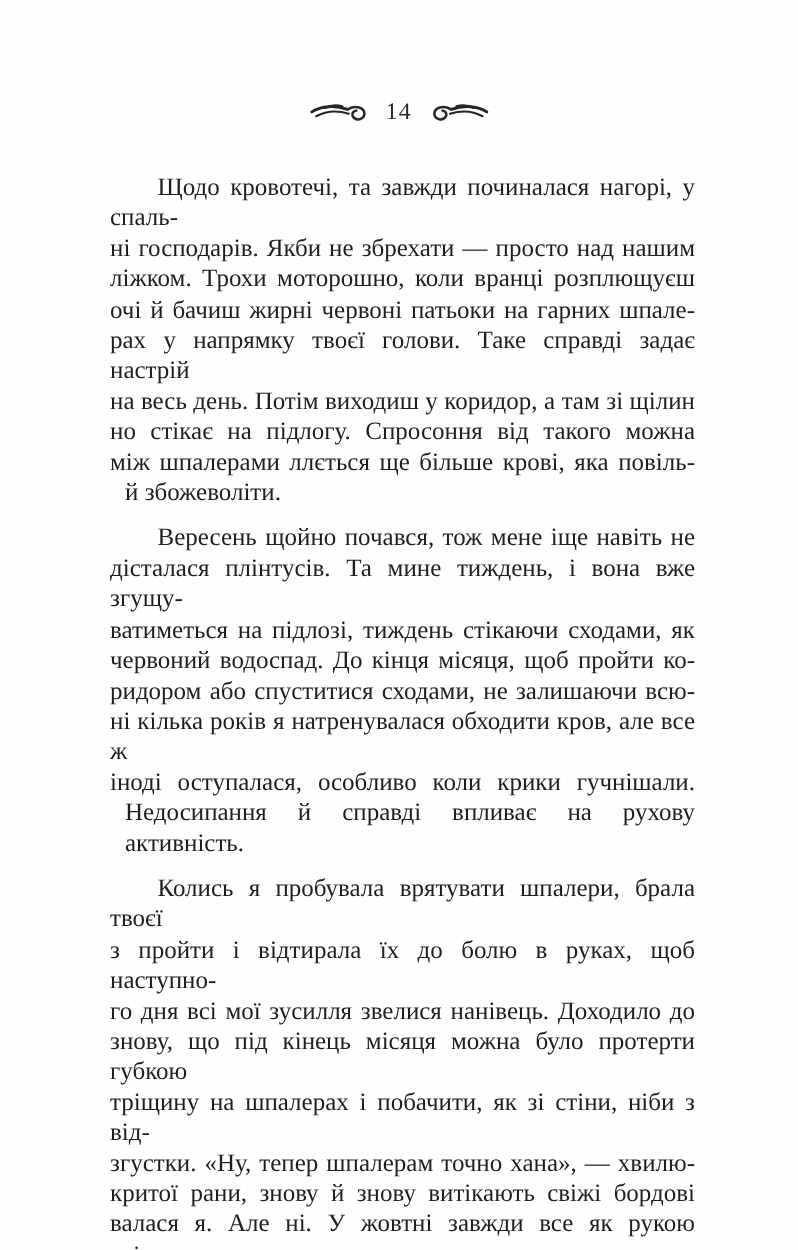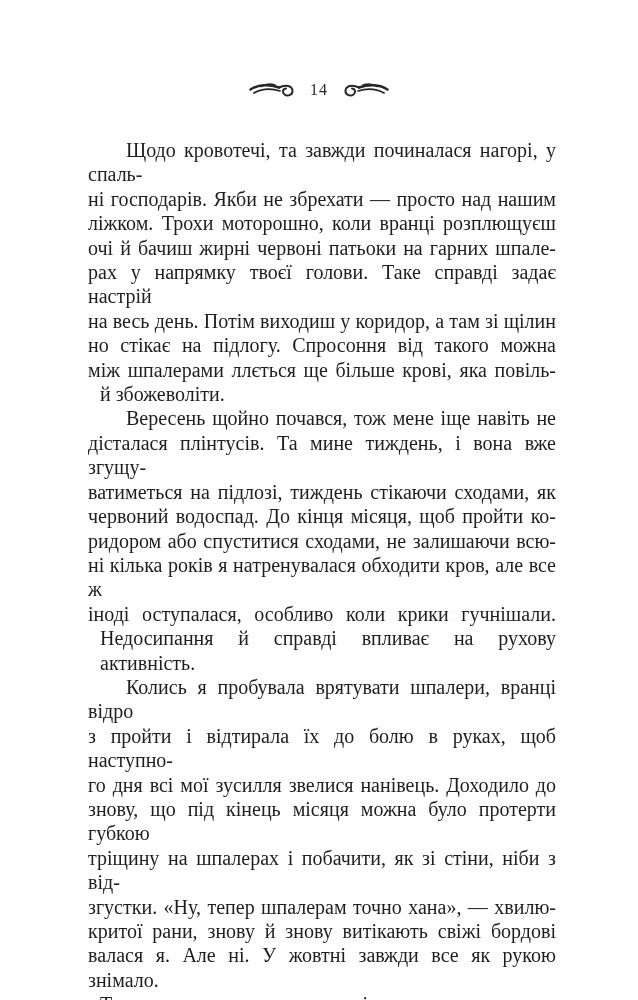--- a/index.html
+++ b/index.html
@@ -25,21 +25,21 @@
     background: var(--bg);
   }
   .page-header {
     display: flex;
     justify-content: center;
     align-items: center;
     gap: 11px;
     padding-top: 79px;
   }
   .page-number {
-    font-size: 16px;
+    font-size: 19px;
     line-height: 22px;
     letter-spacing: 1px;
     color: #2a2a2a;
   }
   .ornament {
     display: inline-flex;
     align-items: center;
   }
   .ornament svg { display: block; }
   .ornament.mirrored svg { transform: scaleX(-1); }
@@ -49,21 +49,21 @@
     font-size: 20px;
     line-height: 24.4px;
     color: var(--ink);
   }
   .paragraph { margin: 0; }
   .line {
     text-align: justify;
     text-align-last: justify;
     white-space: normal;
   }
-  .line.first { text-indent: 38px; }
+  .line.first { text-indent: 38px; margin-top: 12px; }
   .line.para-last { text-align-last: left; margin-left: 12px; }
 </style>
 </head>
 <body>
 
 <div class="page">
 
   <div class="page-header">
     <span class="ornament">
       <svg width="50" height="18" viewBox="0 0 50 18" aria-hidden="true">
@@ -104,21 +104,21 @@
         <div class="line first">Вересень щойно почався, тож мене іще навіть не</div>
         <div class="line">дісталася плінтусів. Та мине тиждень, і вона вже згущу-</div>
         <div class="line">ватиметься на підлозі, тиждень стікаючи сходами, як</div>
         <div class="line">червоний водоспад. До кінця місяця, щоб пройти ко-</div>
         <div class="line">ридором або спуститися сходами, не залишаючи всю-</div>
         <div class="line">ні кілька років я натренувалася обходити кров, але все ж</div>
         <div class="line">іноді оступалася, особливо коли крики гучнішали.</div>
         <div class="line para-last">Недосипання й справді впливає на рухову активність.</div>
       </div>
       <div class="paragraph">
-        <div class="line first">Колись я пробувала врятувати шпалери, вранці відро</div>
+        <div class="line first">Колись я пробувала врятувати шпалери, брала твоєї</div>
         <div class="line">з пройти і відтирала їх до болю в руках, щоб наступно-</div>
         <div class="line">го дня всі мої зусилля звелися нанівець. Доходило до</div>
         <div class="line">знову, що під кінець місяця можна було протерти губкою</div>
         <div class="line">тріщину на шпалерах і побачити, як зі стіни, ніби з від-</div>
         <div class="line">згустки. «Ну, тепер шпалерам точно хана», — хвилю-</div>
         <div class="line">критої рани, знову й знову витікають свіжі бордові</div>
         <div class="line">валася я. Але ні. У жовтні завжди все як рукою знімало.</div>
         <div class="line para-last">Тож тепер я просто змирилась і терпляче чекала.</div>
       </div>
       <div class="paragraph">

